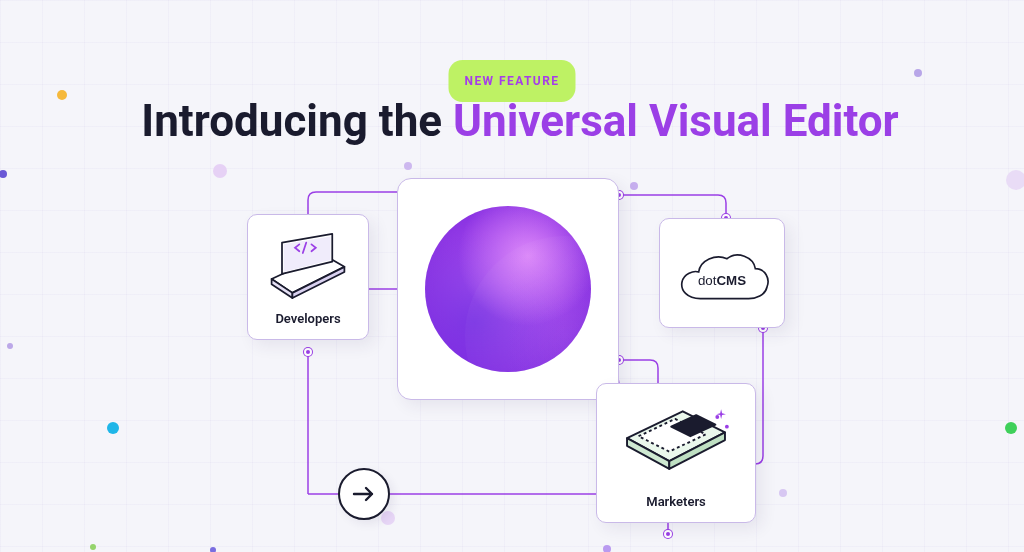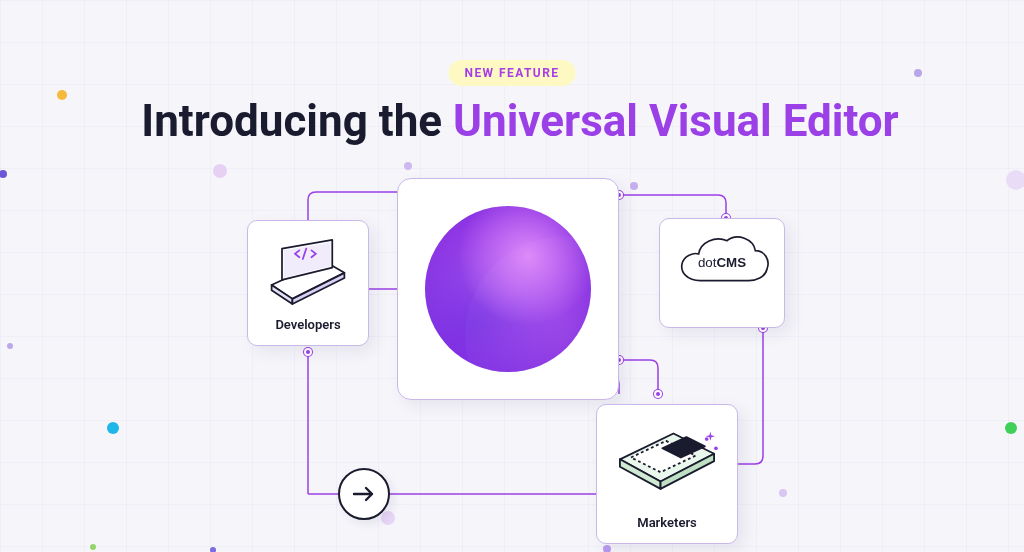--- a/index.html
+++ b/index.html
@@ -17,26 +17,26 @@
       linear-gradient(to bottom, rgba(120,100,200,0.04) 1px, transparent 1px);
     background-size: 42px 42px;
     pointer-events: none;
   }
   
   .dot { position: absolute; border-radius: 50%; }
   .badge {
     position: absolute;
     left: 50%; transform: translateX(-50%);
     top: 60px;
-    background: #fef9c3;
+    background: #bef264;
     color: #a63ee8;
     font-weight: 700;
     letter-spacing: 0.12em;
     font-size: 12px;
-    padding: 6px 16px;
+    padding: 14px 16px;
     border-radius: 14px;
   }
   .headline {
     position: absolute;
     left: 16px; right: 0;
     top: 95px;
     text-align: center;
     font-size: 44px;
     font-weight: 700;
     color: #1a1b2e;
@@ -52,21 +52,21 @@
   }
   .card-label {
     text-align: center;
     font-size: 13px;
     font-weight: 600;
     color: #1a1b2e;
     padding-top: 4px;
   }
 
   
-  .dev-card { left: 247px; top: 220px; width: 122px; height: 126px; padding: 10px 8px 8px; }
+  .dev-card { left: 247px; top: 214px; width: 122px; height: 126px; padding: 10px 8px 8px; }
   .dev-ill { width: 100%; height: 82px; display:block; }
 
   
   .center-card { left: 397px; top: 178px; width: 222px; height: 222px; border-radius: 14px; }
   .orb {
     position: absolute; left: 50%; top: 50%; transform: translate(-50%,-50%);
     width: 166px; height: 166px; border-radius: 50%;
     background:
       radial-gradient(circle at 62% 30%, #d77af8 0%, rgba(215,122,248,0) 45%),
       radial-gradient(circle at 30% 70%, #6b1be0 0%, rgba(107,27,224,0) 55%),
@@ -80,25 +80,25 @@
     width: 240px; height: 240px; left: -70px; top: -40px;
     background: radial-gradient(circle, rgba(255,255,255,0.15), rgba(255,255,255,0));
     transform: rotate(18deg);
   }
   .orb::after {
     width: 200px; height: 200px; left: 40px; top: 30px;
     background: radial-gradient(circle, rgba(255,255,255,0.10), rgba(255,255,255,0));
   }
 
   
-  .cms-card { left: 659px; top: 218px; width: 126px; height: 110px; padding: 10px; display:flex; align-items:flex-start; justify-content:center; }
+  .cms-card { left: 659px; top: 218px; width: 126px; height: 110px; padding: 10px; display:flex; align-items:flex-end; justify-content:center; }
   .cloud { width: 100px; height: 70px; }
 
   
-  .mkt-card { left: 596px; top: 404px; width: 142px; height: 140px; padding: 10px 10px 22px; }
+  .mkt-card { left: 596px; top: 383px; width: 160px; height: 140px; padding: 10px 10px 22px; }
   .mkt-ill { width: 100%; height: 96px; display:block; }
 
   
   .fab {
     position: absolute;
     left: 338px; top: 468px;
     width: 52px; height: 52px;
     background: #fff;
     border: 2px solid #1a1b2e;
     border-radius: 50%;

